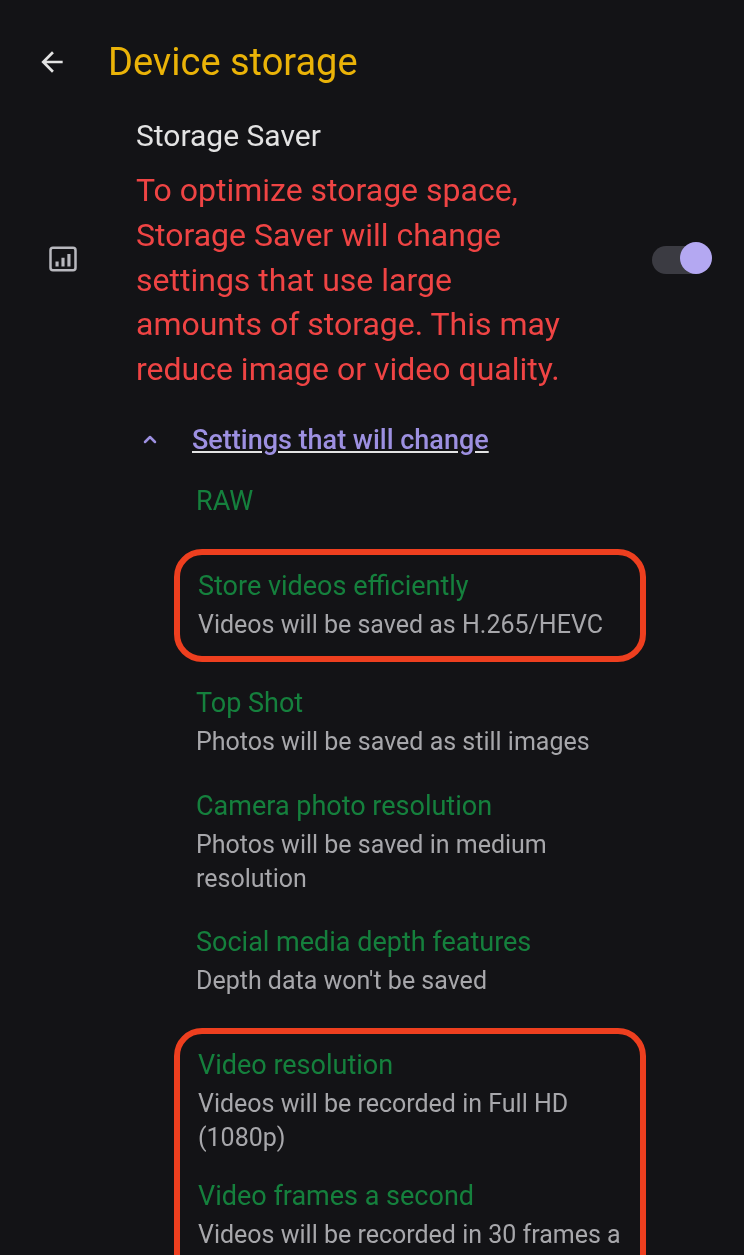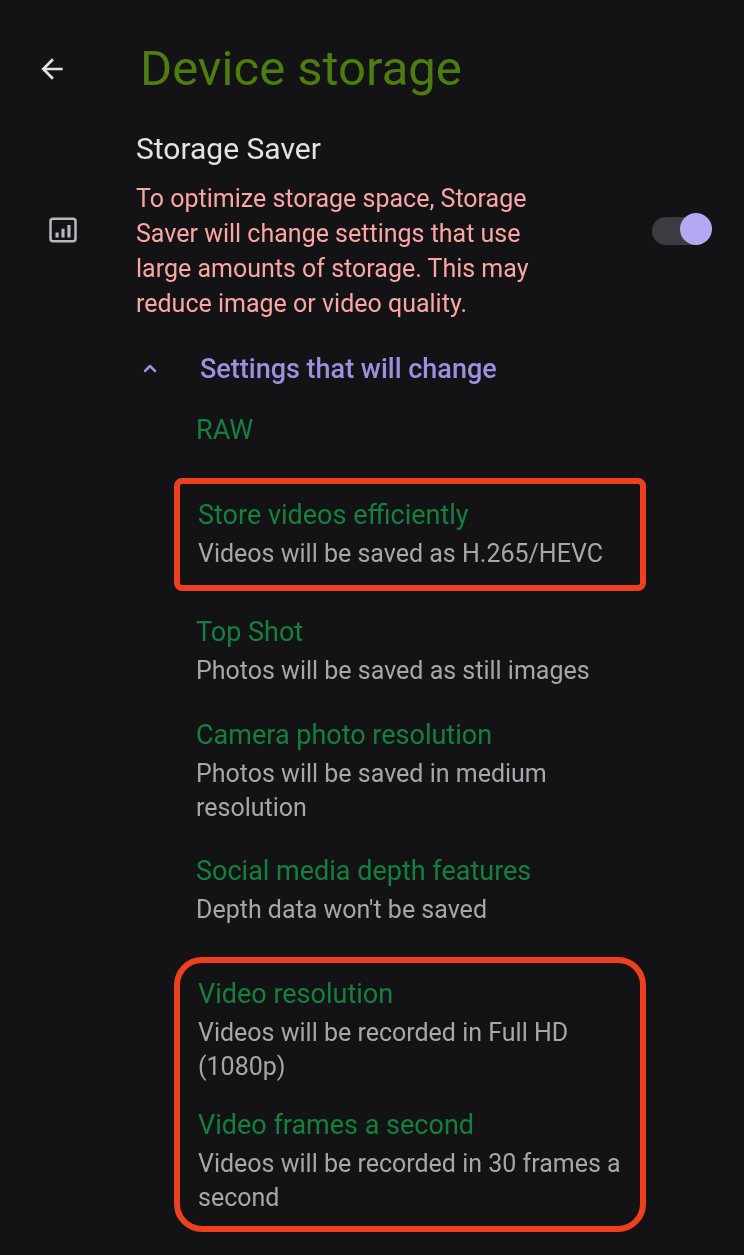--- a/index.html
+++ b/index.html
@@ -22,24 +22,23 @@
     }
     .back-arrow {
       width: 32px;
       height: 32px;
       margin-right: 40px;
       display: flex;
       align-items: center;
       justify-content: center;
     }
     .page-title {
-      font-size: 49px;
-      font-weight: 400;
-      color: #4d7c0f;
-      margin-left: 32px;
+      font-size: 38px;
+      font-weight: 400;
+      color: #eab308;
     }
     .setting-row {
       display: flex;
       padding: 0 36px 0 48px;
       margin-top: 18px;
       align-items: center;
     }
     .icon-col {
       width: 88px;
       padding-top: 0px;
@@ -54,23 +53,23 @@
       font-size: 30px;
       font-weight: 400;
       color: #e3e3e3;
       line-height: 1.2;
     }
     .setting-title.clipped {
       position: relative;
       top: -8px;
     }
     .setting-desc {
-      font-size: 25px;
-      font-weight: 400;
-      color: #fca5a5;
+      font-size: 32px;
+      font-weight: 400;
+      color: #ef4444;
       line-height: 1.4;
       margin-top: 6px;
       padding-right: 60px;
     }
     .toggle-col {
       width: 72px;
       display: flex;
       align-items: flex-start;
       justify-content: flex-end;
       padding-top: 2px;
@@ -89,21 +88,22 @@
       border-radius: 50%;
       position: absolute;
       right: -4px;
       top: -4px;
     }
     .collapsible {
       display: flex;
       align-items: center;
       margin-top: 32px;
       margin-left: 136px;
-      gap: 36px;
+      gap: 28px;
+      text-decoration: underline;
     }
     .chevron-up {
       width: 28px;
       height: 28px;
       display: flex;
       align-items: center;
       justify-content: center;
     }
     .collapsible-label {
       font-size: 27px;
@@ -126,21 +126,21 @@
     }
     .sub-desc {
       font-size: 25px;
       font-weight: 400;
       color: #a7a7ab;
       line-height: 1.35;
       margin-top: 4px;
     }
     .highlight-box {
       border: 6px solid #ee3f1f;
-      border-radius: 8px;
+      border-radius: 28px;
       padding: 14px 18px;
       margin-left: -22px;
       margin-right: -22px;
       margin-bottom: 24px;
     }
     .highlight-box .sub-item {
       margin-bottom: 0;
     }
     .highlight-box-multi {
       border: 6px solid #ee3f1f;

